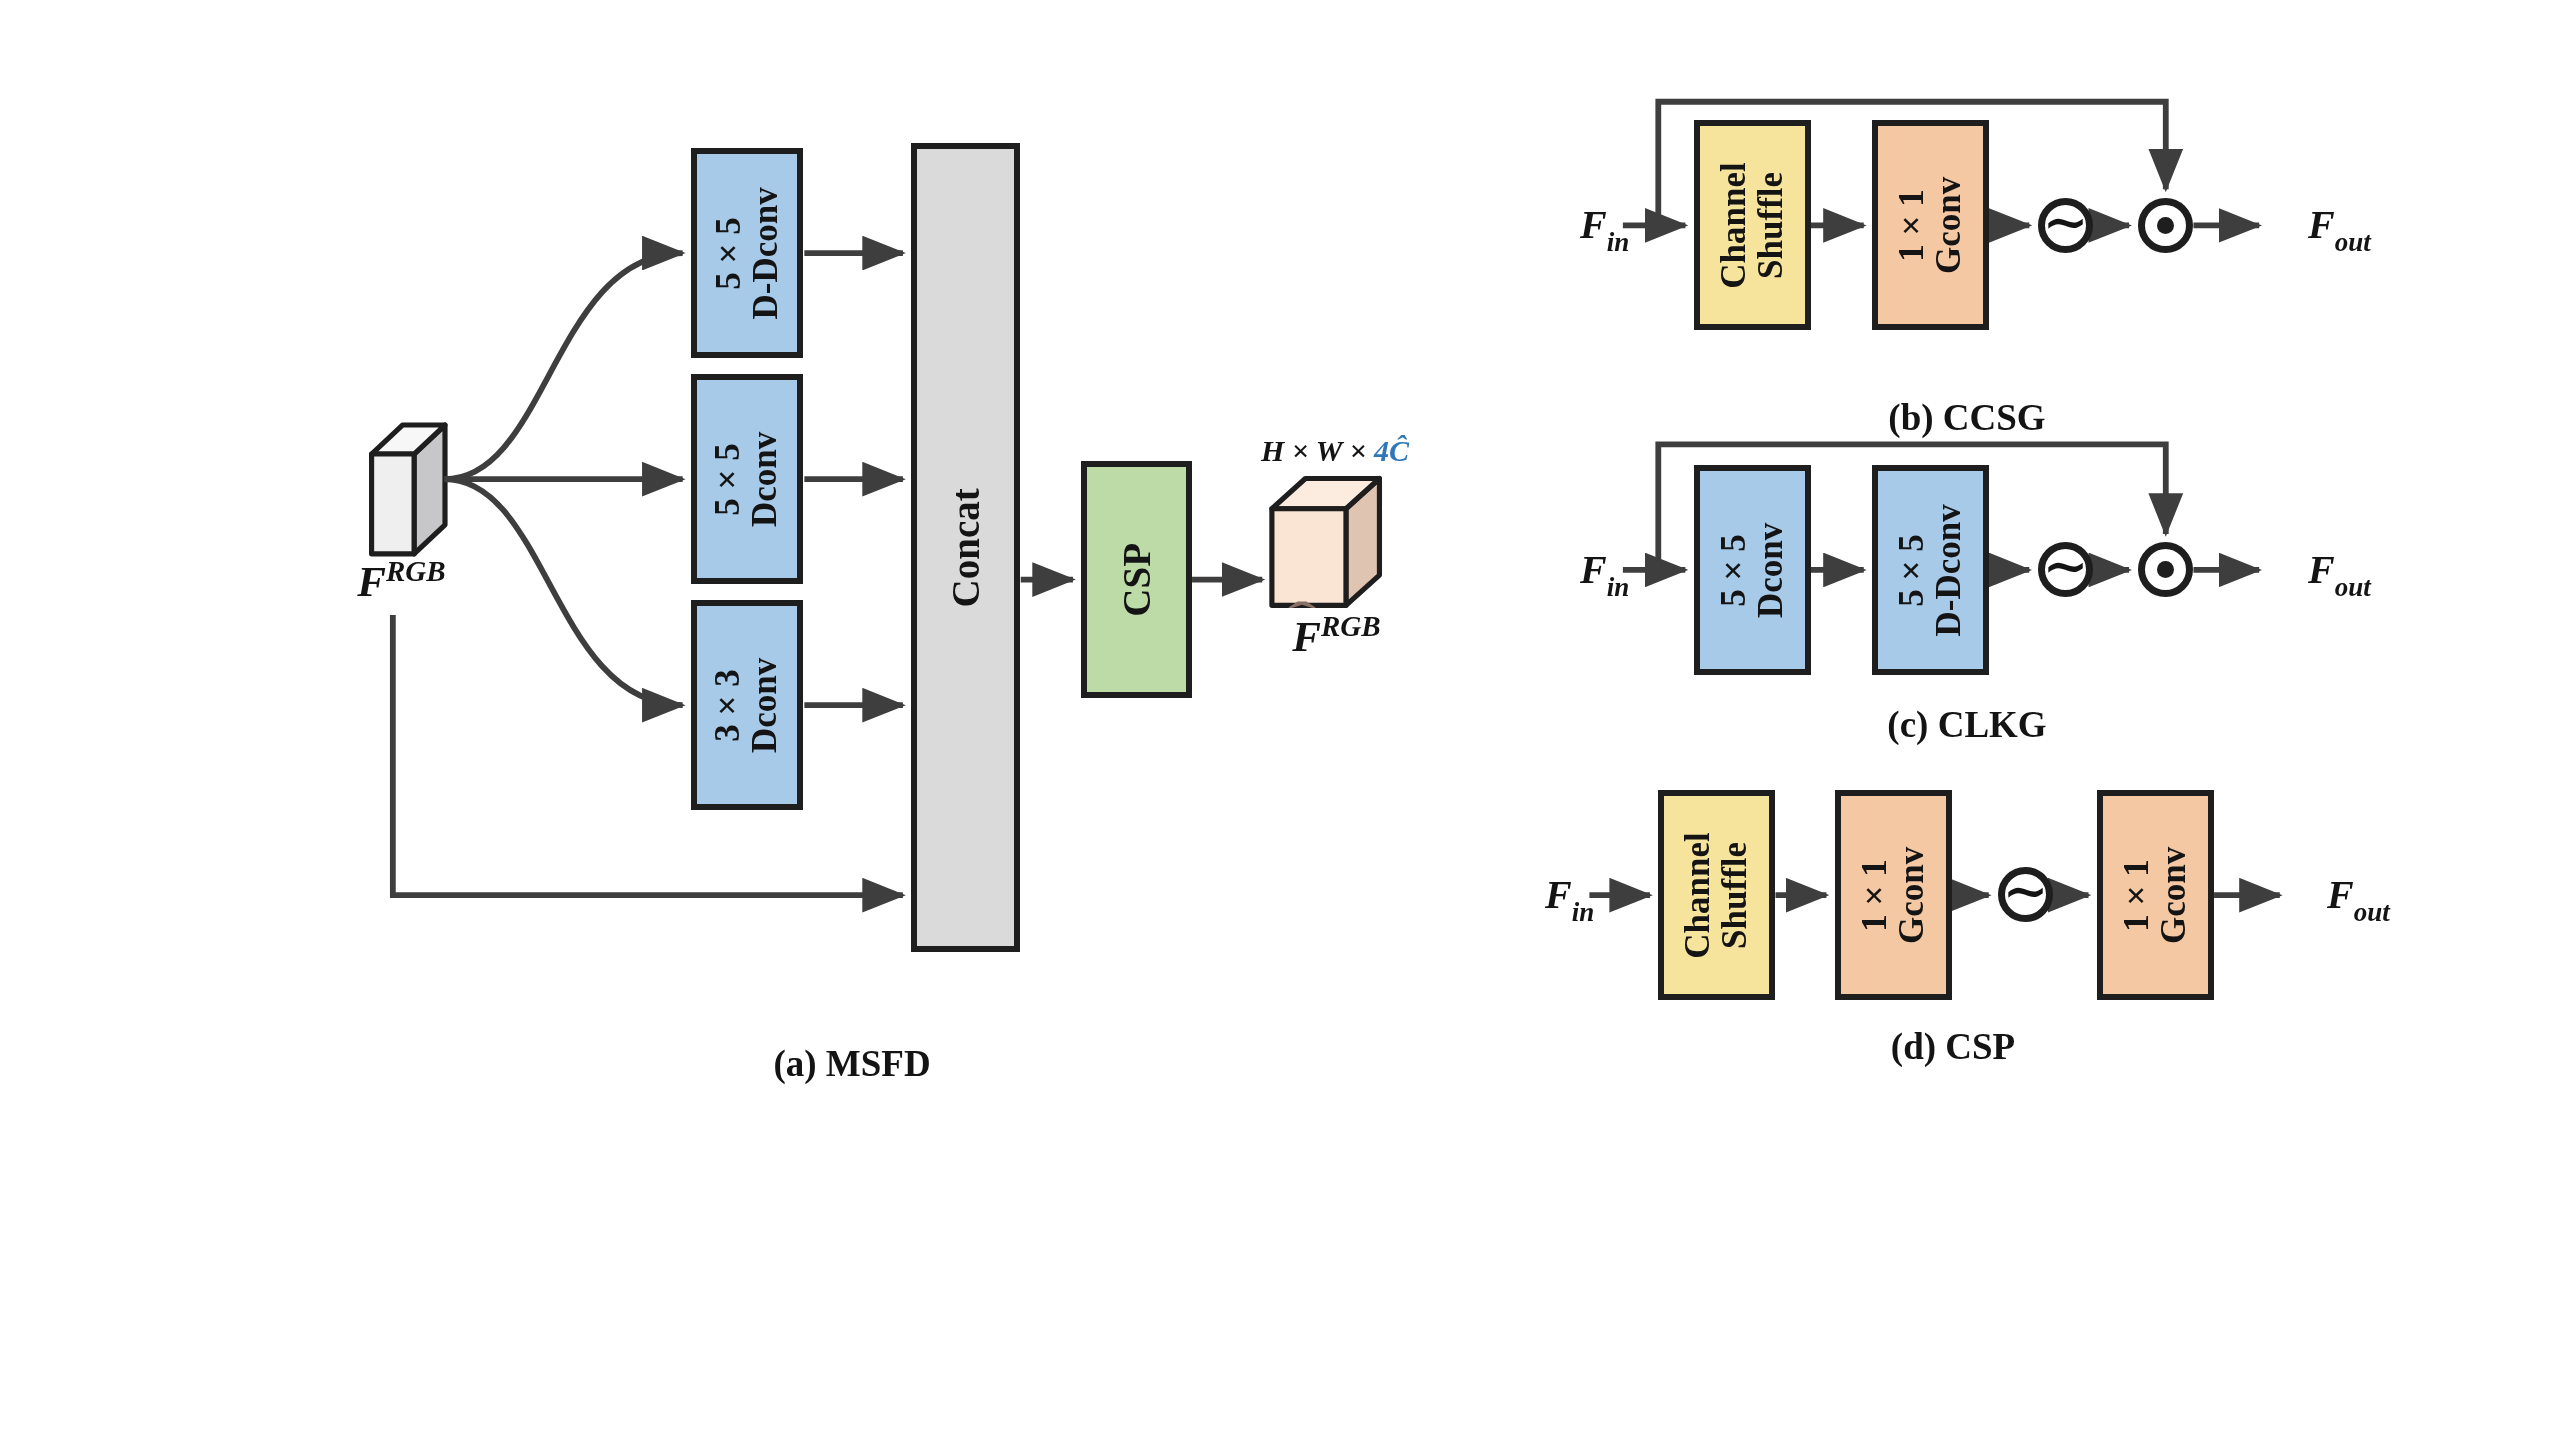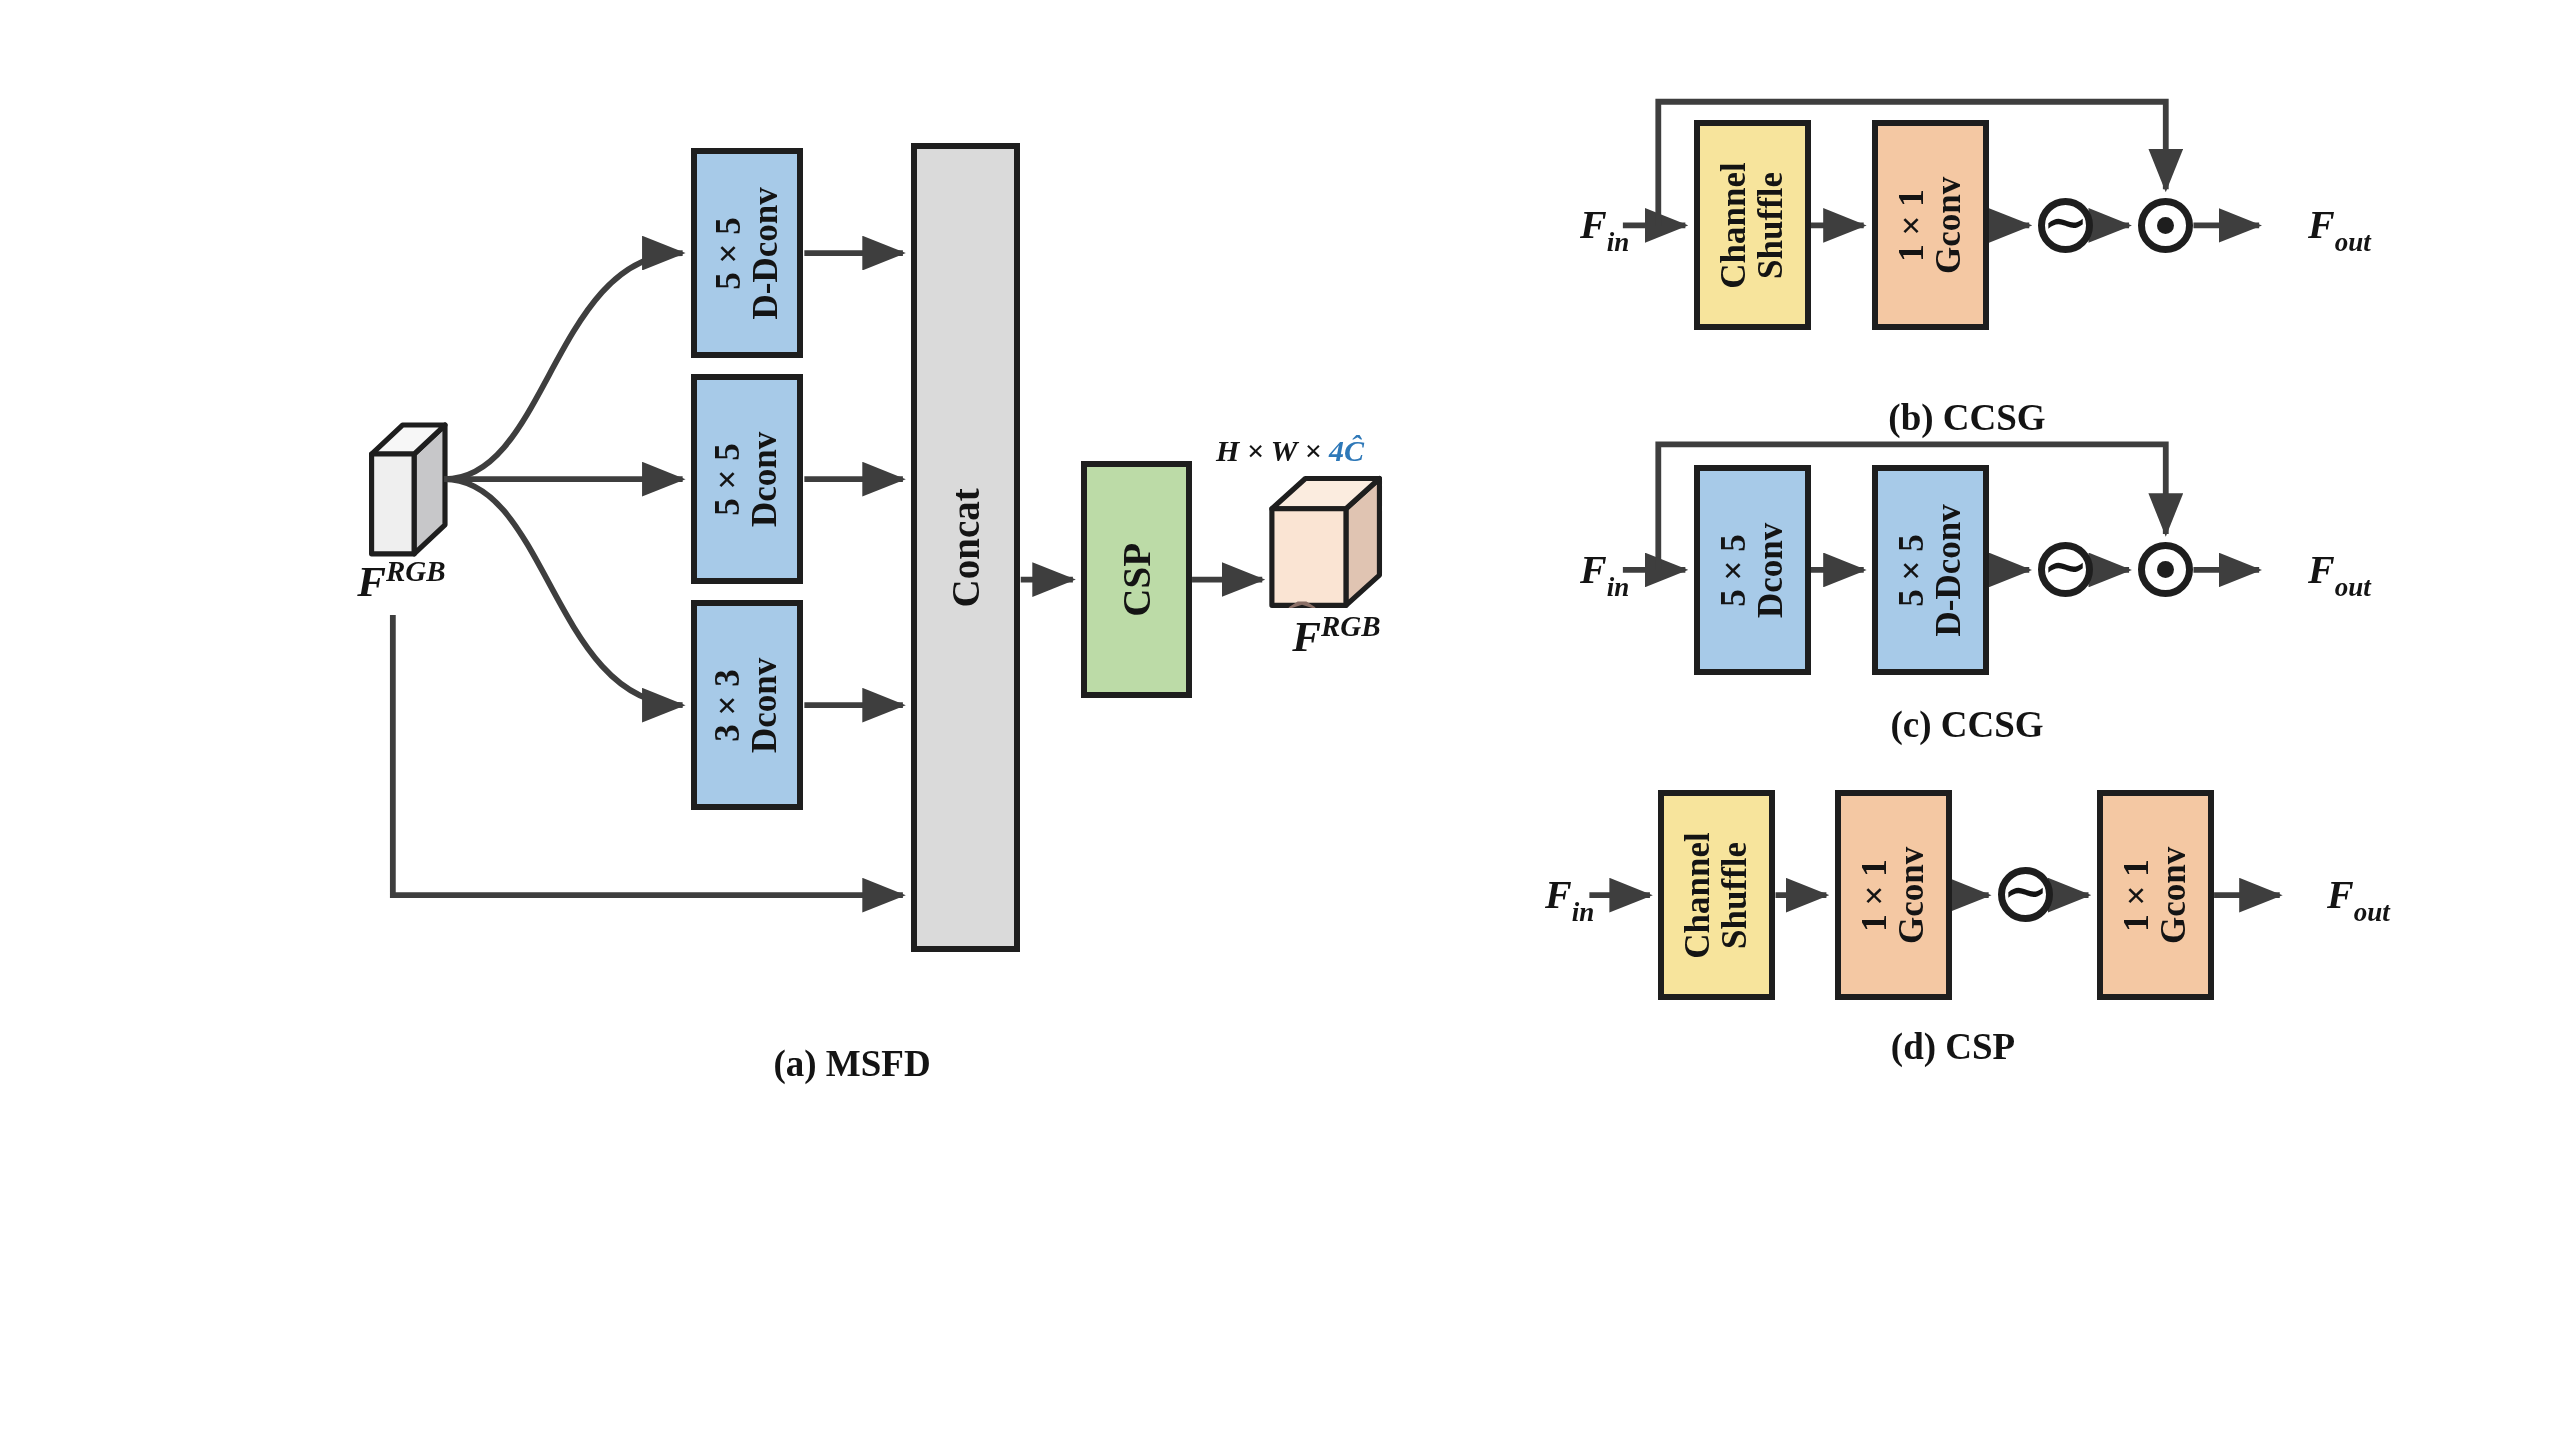--- a/index.html
+++ b/index.html
@@ -110,21 +110,21 @@
   </div>
 
   <div class="block gray" style="left:911px;top:143px;width:109px;height:809px;">
     <span class="rot big">Concat</span>
   </div>
 
   <div class="block green" style="left:1081px;top:461px;width:111px;height:237px;">
     <span class="rot big">CSP</span>
   </div>
 
-  <div class="dim" style="left:1275px;top:451px;">
+  <div class="dim" style="left:1320px;top:451px;">
     <span>H × W × </span><span class="chan">4Ĉ</span>
   </div>
   <div class="feat" style="left:1315px;top:636px;">
     <span class="hatwrap"><span class="fhat">ˆ</span><span>F</span></span><span class="sup">RGB</span>
   </div>
 
   <div class="cap" style="left:852px;top:1063px;text-align:right;">(a) MSFD</div>
 
   <div class="fio ra" style="left:1540px;top:225px;width:77px;">
     <span>F</span><span class="sub">in</span>
@@ -161,21 +161,21 @@
   </div>
   <div class="op" style="left:2038px;top:542px;">
     <span class="tilde">∼</span>
   </div>
   <div class="op" style="left:2138px;top:542px;">
     <span class="dotg"></span>
   </div>
   <div class="fio" style="left:2268px;top:570px;">
     <span>F</span><span class="sub">out</span>
   </div>
-  <div class="cap" style="left:1967px;top:724px;">(c) CCSG</div>
+  <div class="cap" style="left:1967px;top:724px;">(c) CLKG</div>
 
   <div class="fio ra" style="left:1505px;top:895px;width:77px;">
     <span>F</span><span class="sub">in</span>
   </div>
   <div class="block yellow" style="left:1658px;top:790px;width:117px;height:210px;">
     <span class="rot">Channel
 Shuffle</span>
   </div>
   <div class="block orange" style="left:1835px;top:790px;width:117px;height:210px;">
     <span class="rot">1 × 1

